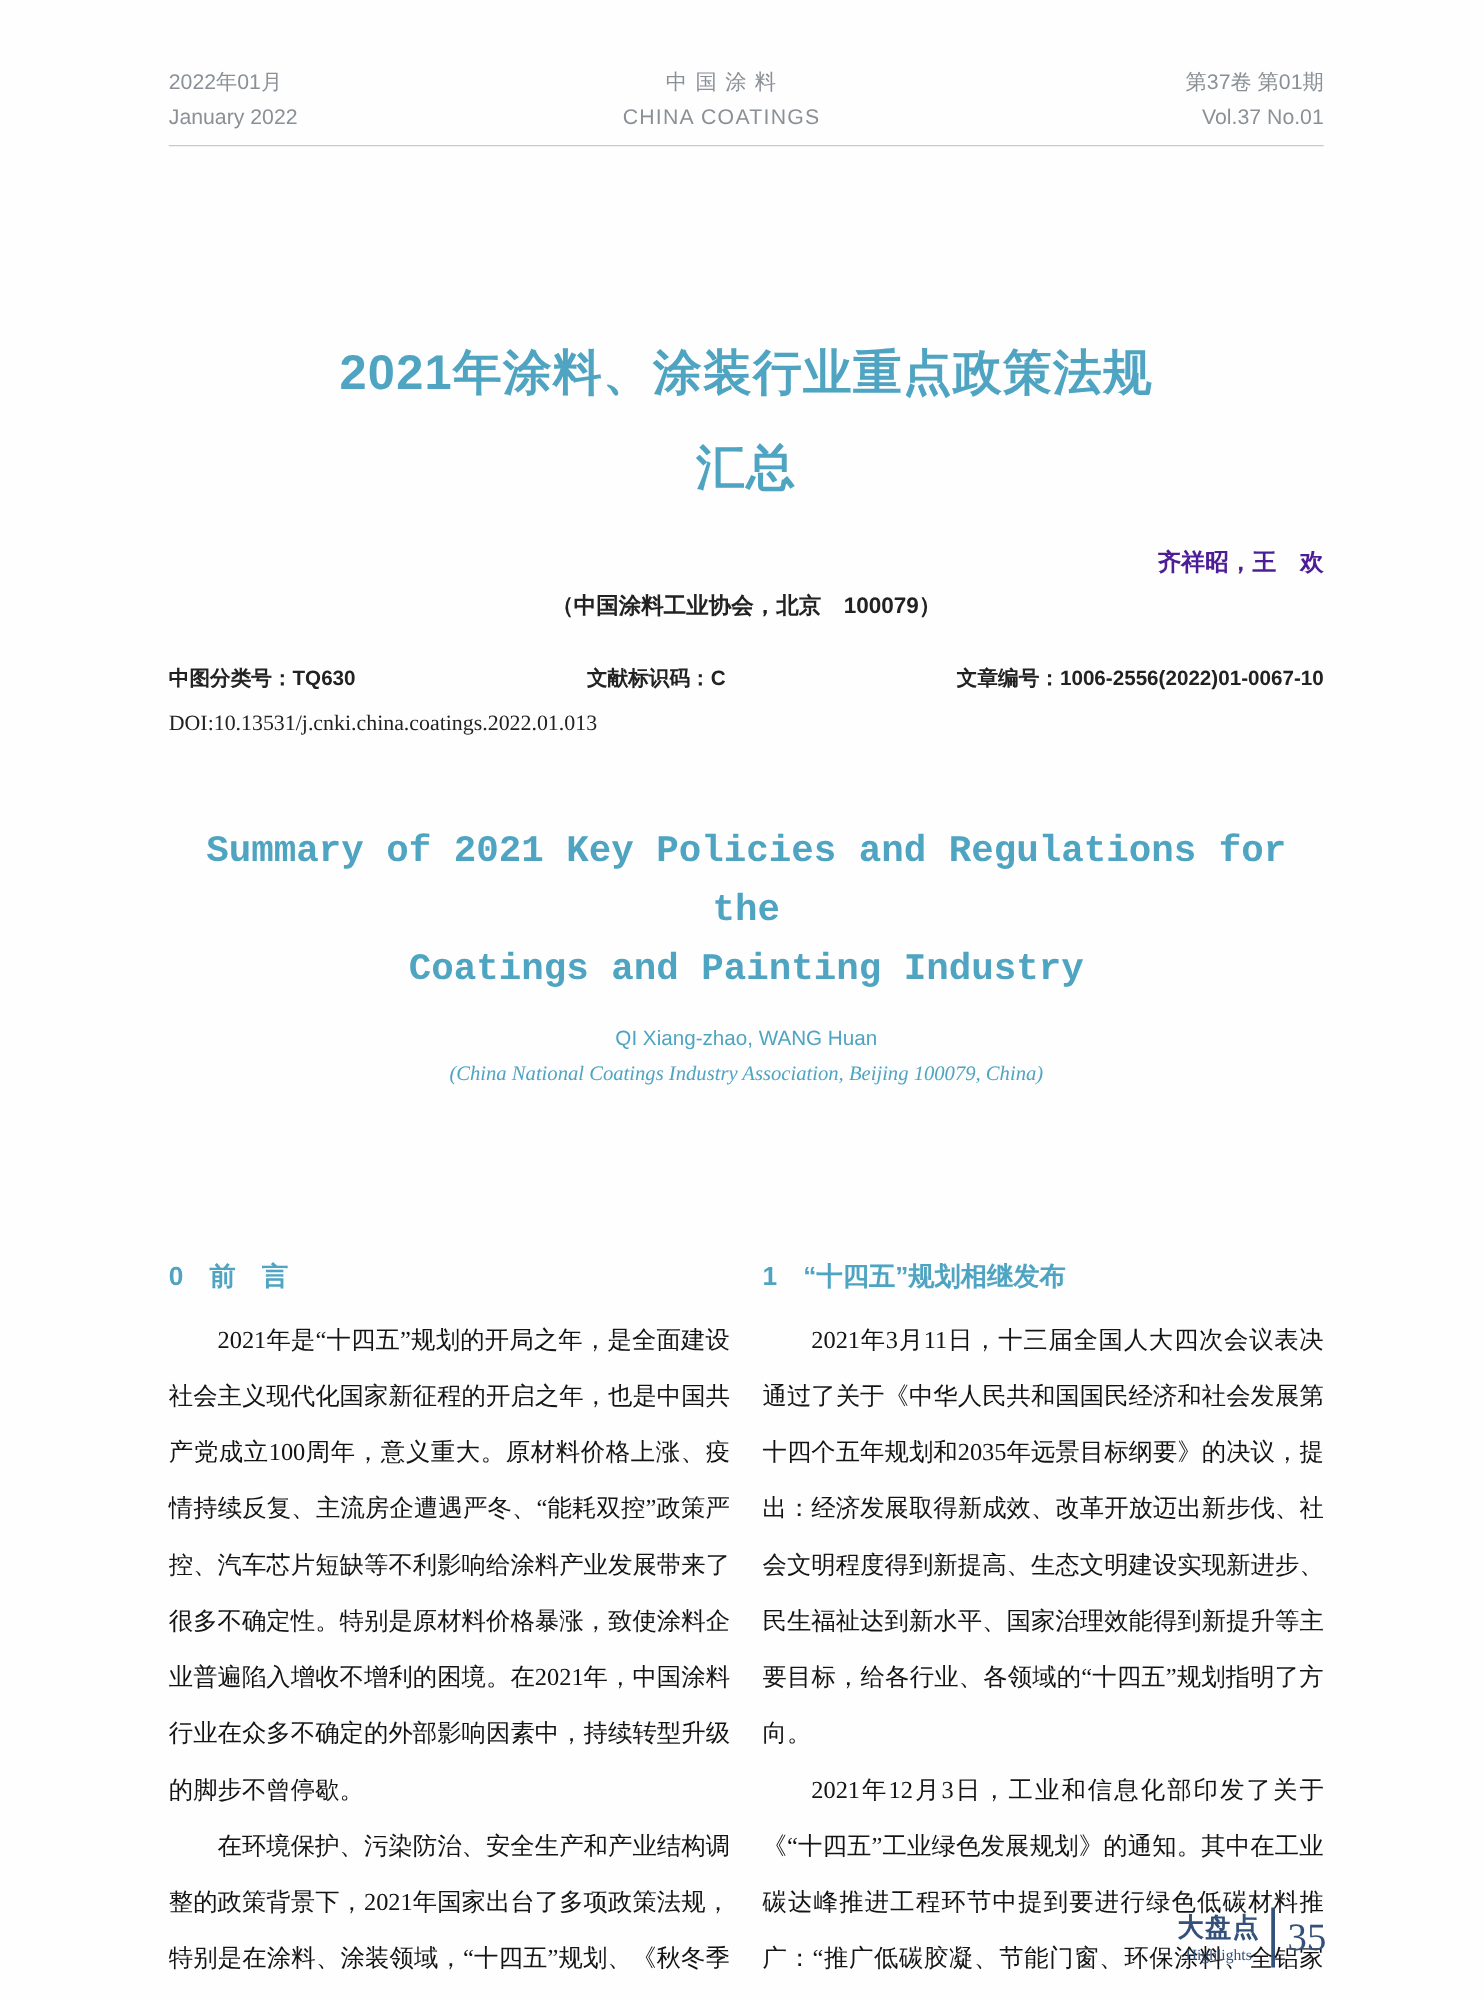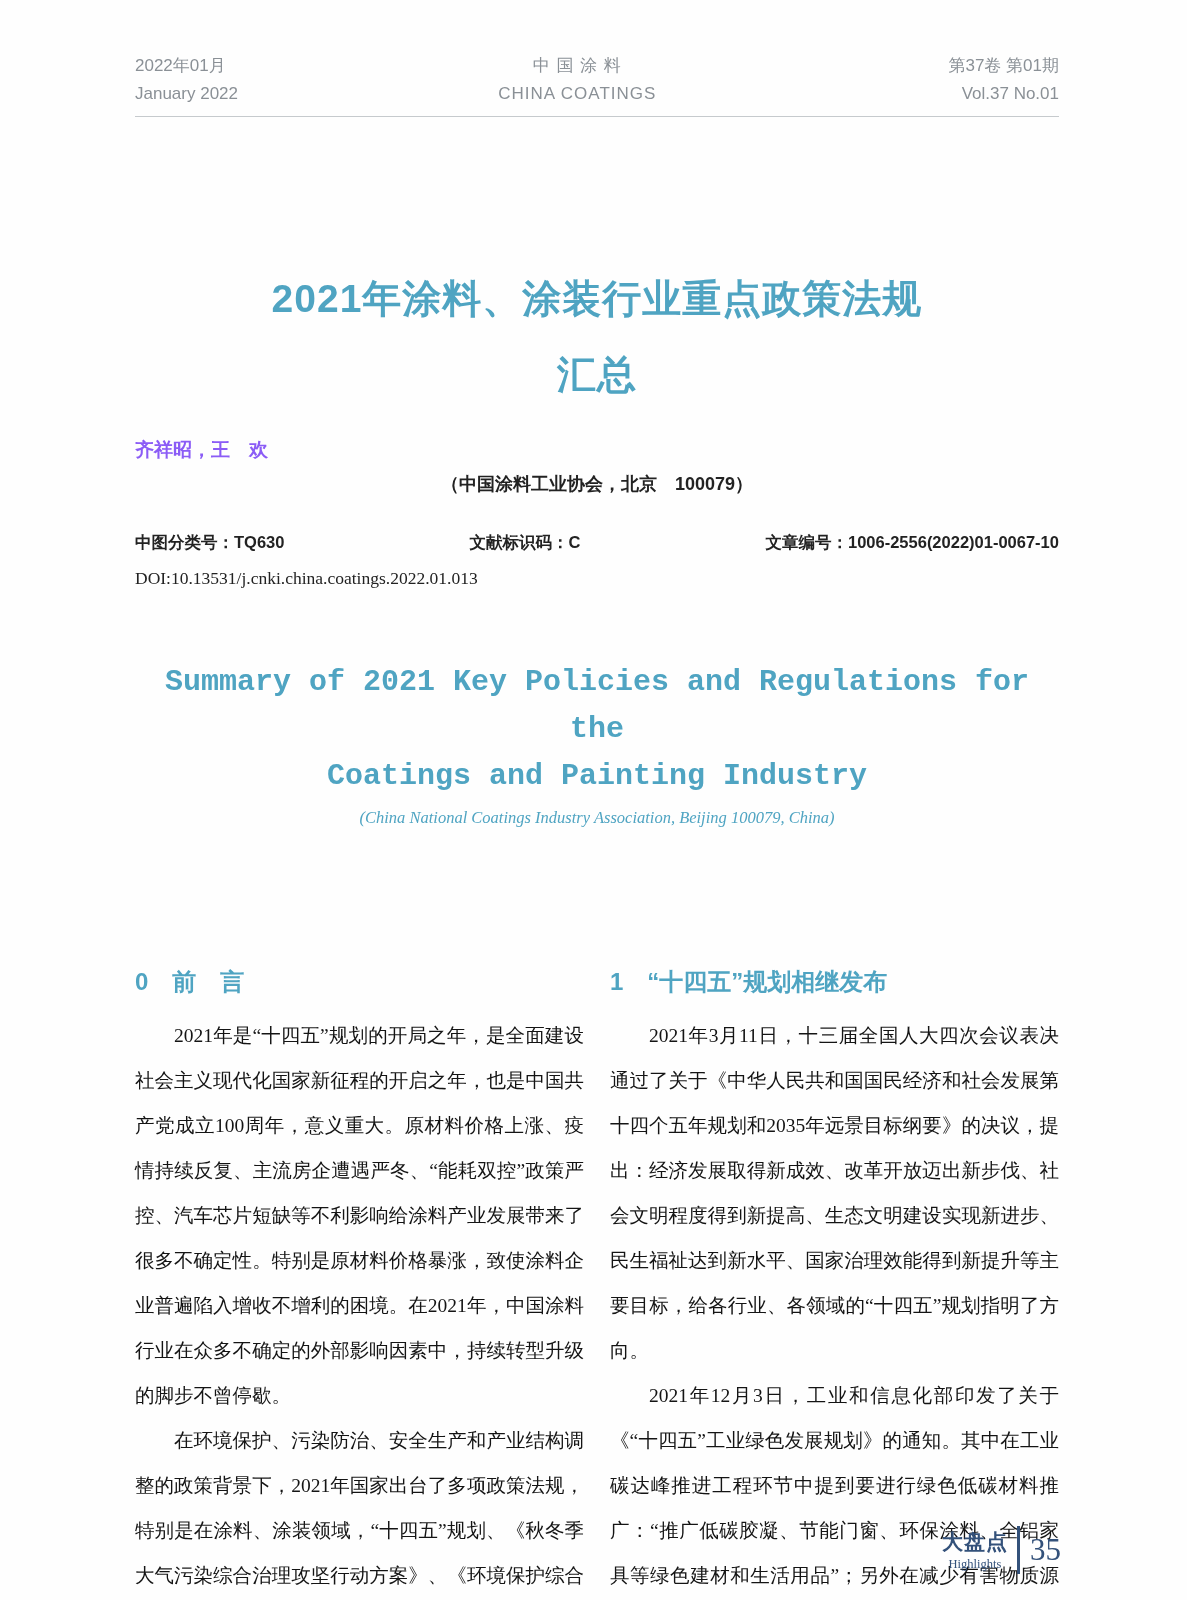--- a/index.html
+++ b/index.html
@@ -20,21 +20,21 @@
   }
   .masthead .mh-center { text-align:center; letter-spacing:1px; }
   .masthead .mh-right { text-align:right;margin-left:32px; }
 
   
   .cn-title {
     margin-top:144px; text-align:center;
     color:#4fa4c2; font-weight:bold; font-size:39px; line-height:76px;
     letter-spacing:1px;
   }
-  .cn-authors { margin-top:24px; text-align:left; font-size:19px; font-weight:bold; color:#8b5cf6; }
+  .cn-authors { margin-top:24px; text-align:right; font-size:19px; font-weight:bold; color:#4c1d95; }
   .cn-affil   { margin-top:9px;  text-align:center; font-size:18px; font-weight:bold; color:#222; }
 
   
   .meta-row {
     margin-top:36px; display:flex; justify-content:space-between;
     font-size:16.5px; font-weight:bold; color:#222;
   }
   .doi-line {
     margin-top:14px; font-family:"Liberation Serif", serif;
     font-size:17.5px; color:#222;
@@ -46,21 +46,21 @@
     font-family:Liberation Mono, monospace; font-weight:bold;
     font-size:30px; line-height:47px;
   }
   .en-authors { margin-top:22px; font-size:16.5px; }
   .en-affil   { margin-top:8px; font-family:"Liberation Serif", serif; font-style:italic; font-size:16.5px; }
 
   
   .body-cols { margin-top:138px; display:flex; gap:26px; }
   .col { flex:1 1 0; }
   .sec-head {
-    color:#4fa4c2; font-weight:bold; font-size:24px; margin-bottom:15px;
+    color:#4fa4c2; font-weight:bold; font-size:21px; margin-bottom:15px;
   }
   .para {
     font-family:"Liberation Serif", "DejaVu Serif", serif;
     font-size:19.5px; line-height:45px; text-align:justify;
     text-indent:2em; color:#141414;
   }
 
   
   .footer-marker {
     position:absolute; right:126px; bottom:26px;
@@ -105,20 +105,21 @@
       <span>文献标识码：C</span>
       <span>文章编号：1006-2556(2022)01-0067-10</span>
     </div>
     <div class="doi-line">DOI:10.13531/j.cnki.china.coatings.2022.01.013</div>
 
     <div class="en-block">
       <h2 class="en-title">
         <div>Summary of 2021 Key Policies and Regulations for the</div>
         <div>Coatings and Painting Industry</div>
       </h2>
+      <div class="en-authors">QI Xiang-zhao, WANG Huan</div>
       <div class="en-affil">(China National Coatings Industry Association, Beijing 100079, China)</div>
     </div>
 
     <div class="body-cols">
       <div class="col">
         <div class="sec-head">0　前　言</div>
         <p class="para">2021年是“十四五”规划的开局之年，是全面建设社会主义现代化国家新征程的开启之年，也是中国共产党成立100周年，意义重大。原材料价格上涨、疫情持续反复、主流房企遭遇严冬、“能耗双控”政策严控、汽车芯片短缺等不利影响给涂料产业发展带来了很多不确定性。特别是原材料价格暴涨，致使涂料企业普遍陷入增收不增利的困境。在2021年，中国涂料行业在众多不确定的外部影响因素中，持续转型升级的脚步不曾停歇。</p>
         <p class="para">在环境保护、污染防治、安全生产和产业结构调整的政策背景下，2021年国家出台了多项政策法规，特别是在涂料、涂装领域，“十四五”规划、《秋冬季大气污染综合治理攻坚行动方案》、《环境保护综合名录（2021年版）》、碳排放管理文件等重点政策法规将对行业未来高质量发展起到重要的作用。</p>
       </div>
       <div class="col">

